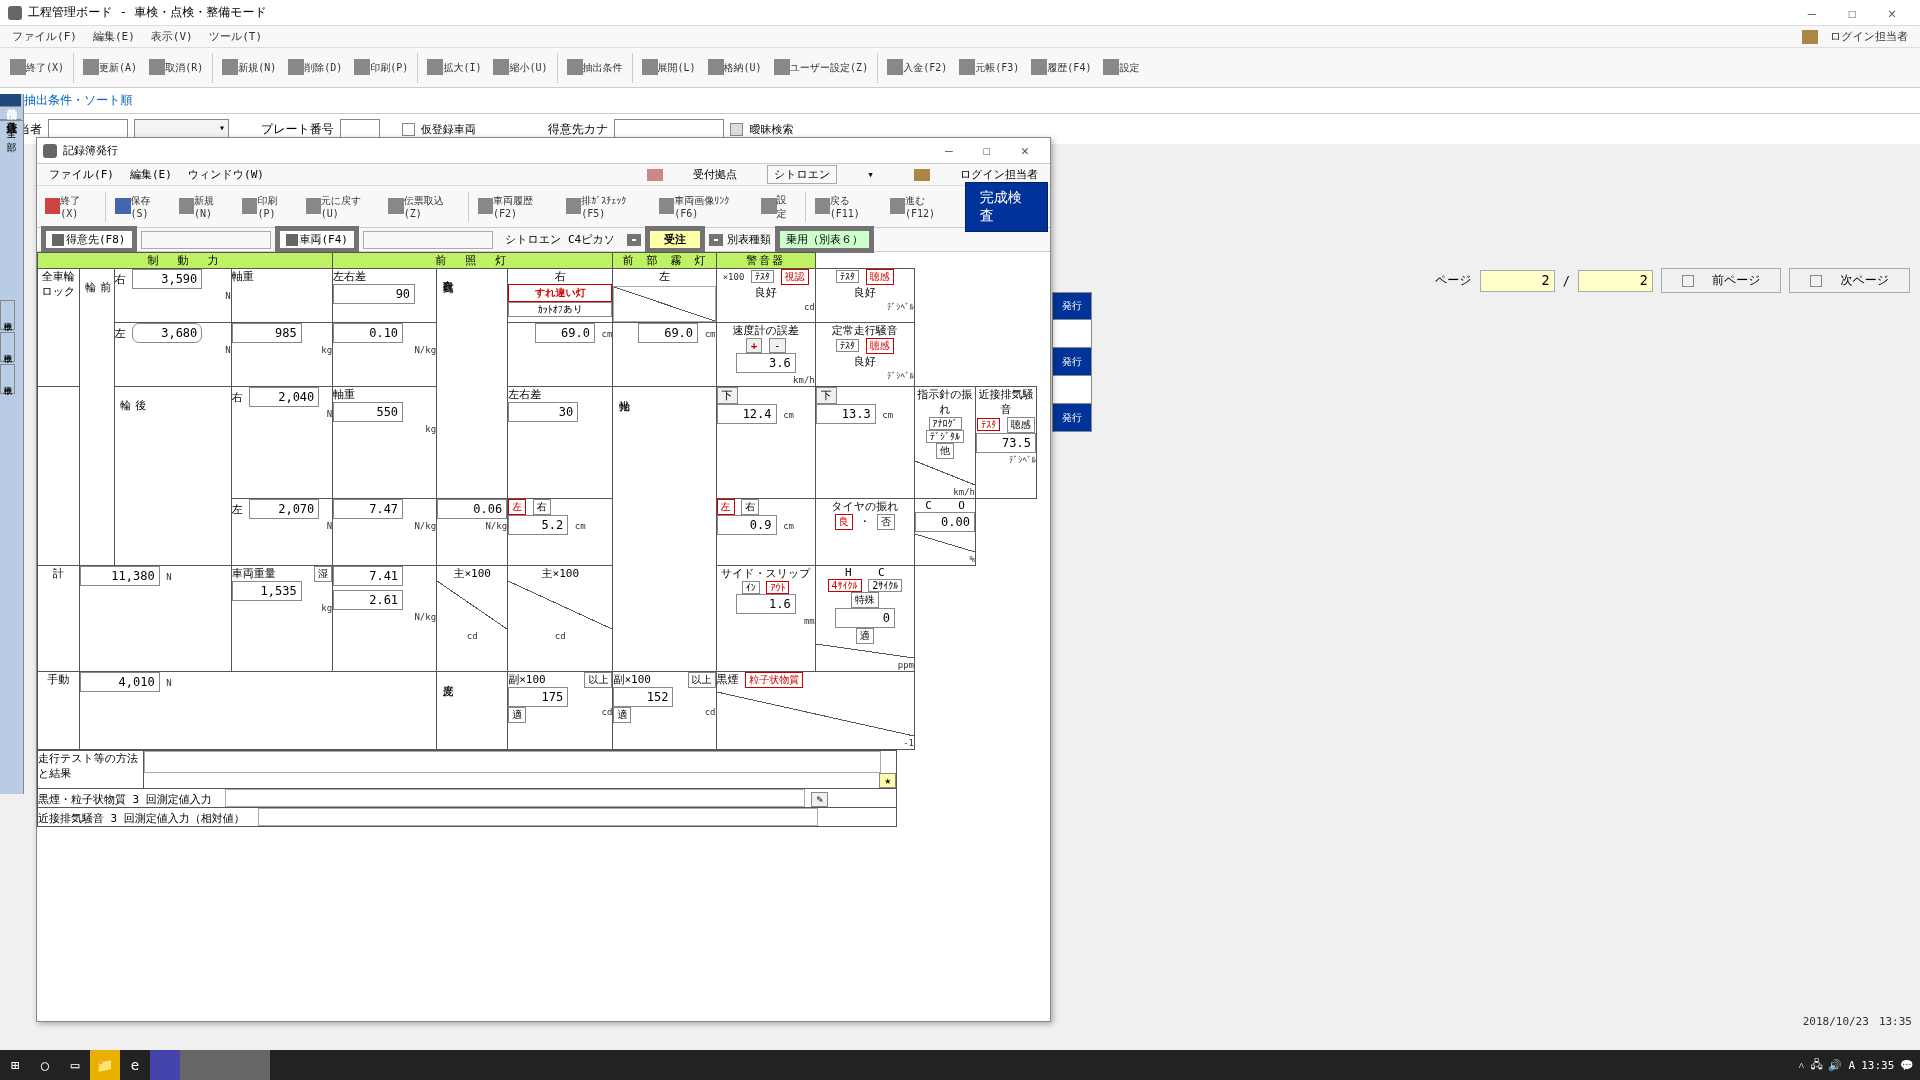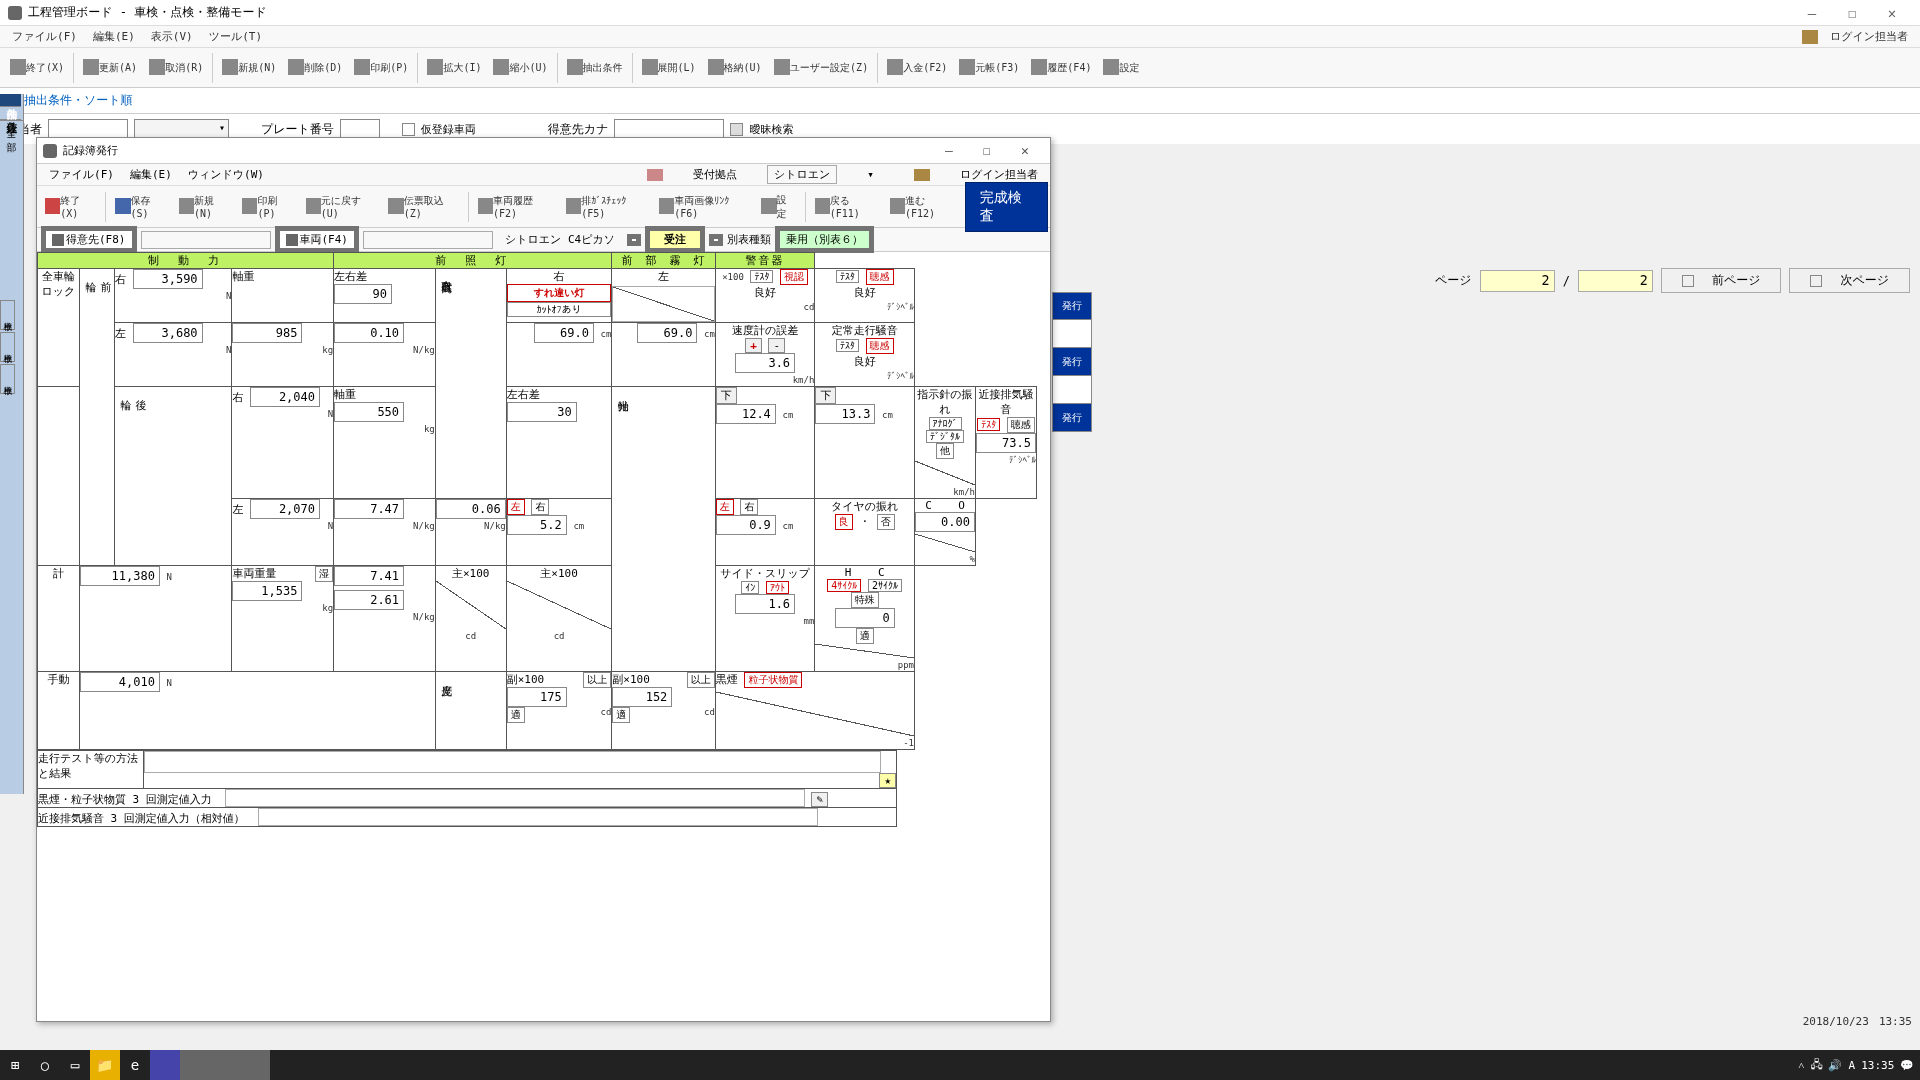--- a/index.html
+++ b/index.html
@@ -351,21 +351,21 @@
           <td class="cell" style="width:130px">
             <span>右</span>
             <input class="num-input" style="width: 70px;" value="3,590">
             <div style="text-align:right"><span class="unit">N</span></div>
           </td>
           <td class="cell" style="width:110px">
             <span>軸重</span><br>
           </td>
           <td class="cell" style="width:110px">
             <span>左右差</span><br>
-            <input class="num-input" style="width: 58px;" value="90">
+            <input class="num-input" style="width: 82px;" value="90">
           </td>
           <td rowspan="3" style="width:24px">
                 <div class="vlabel">取付高さ</div>
               </td>
           <td class="cell" style="width:115px;text-align:center">
             <span>右</span><br>
             <div style="border:1px solid #c00;padding:1px;font-size:10px" class="red-txt">すれ違い灯</div>
             <div style="border:1px solid #888;padding:1px;font-size:10px">ｶｯﾄｵﾌあり</div>
           </td>
           <td class="cell" style="width:115px;text-align:center">
@@ -382,21 +382,21 @@
           <td class="cell" style="width:110px;text-align:center">
             <span class="tag">ﾃｽﾀ</span>
             <span class="tag red">聴感</span><br>
             <span>良好</span>
             <div style="text-align:right"><span class="unit">ﾃﾞｼﾍﾞﾙ</span></div>
           </td>
         </tr>
         <tr>
           <td class="cell">
             <span>左</span>
-            <input class="num-input" style="width: 70px;" value="3,680">
+            <input class="num-input" style="width: 70px; border-radius: 7px;" value="3,680">
             <div style="text-align:right"><span class="unit">N</span></div>
           </td>
           <td class="cell">
             <input class="num-input" style="width: 70px;" value="985">
             <div style="text-align:right"><span class="unit">kg</span></div>
           </td>
           <td class="cell">
             <input class="num-input" style="width: 70px;" value="0.10">
             <div style="text-align:right"><span class="unit">N/kg</span></div>
           </td>

